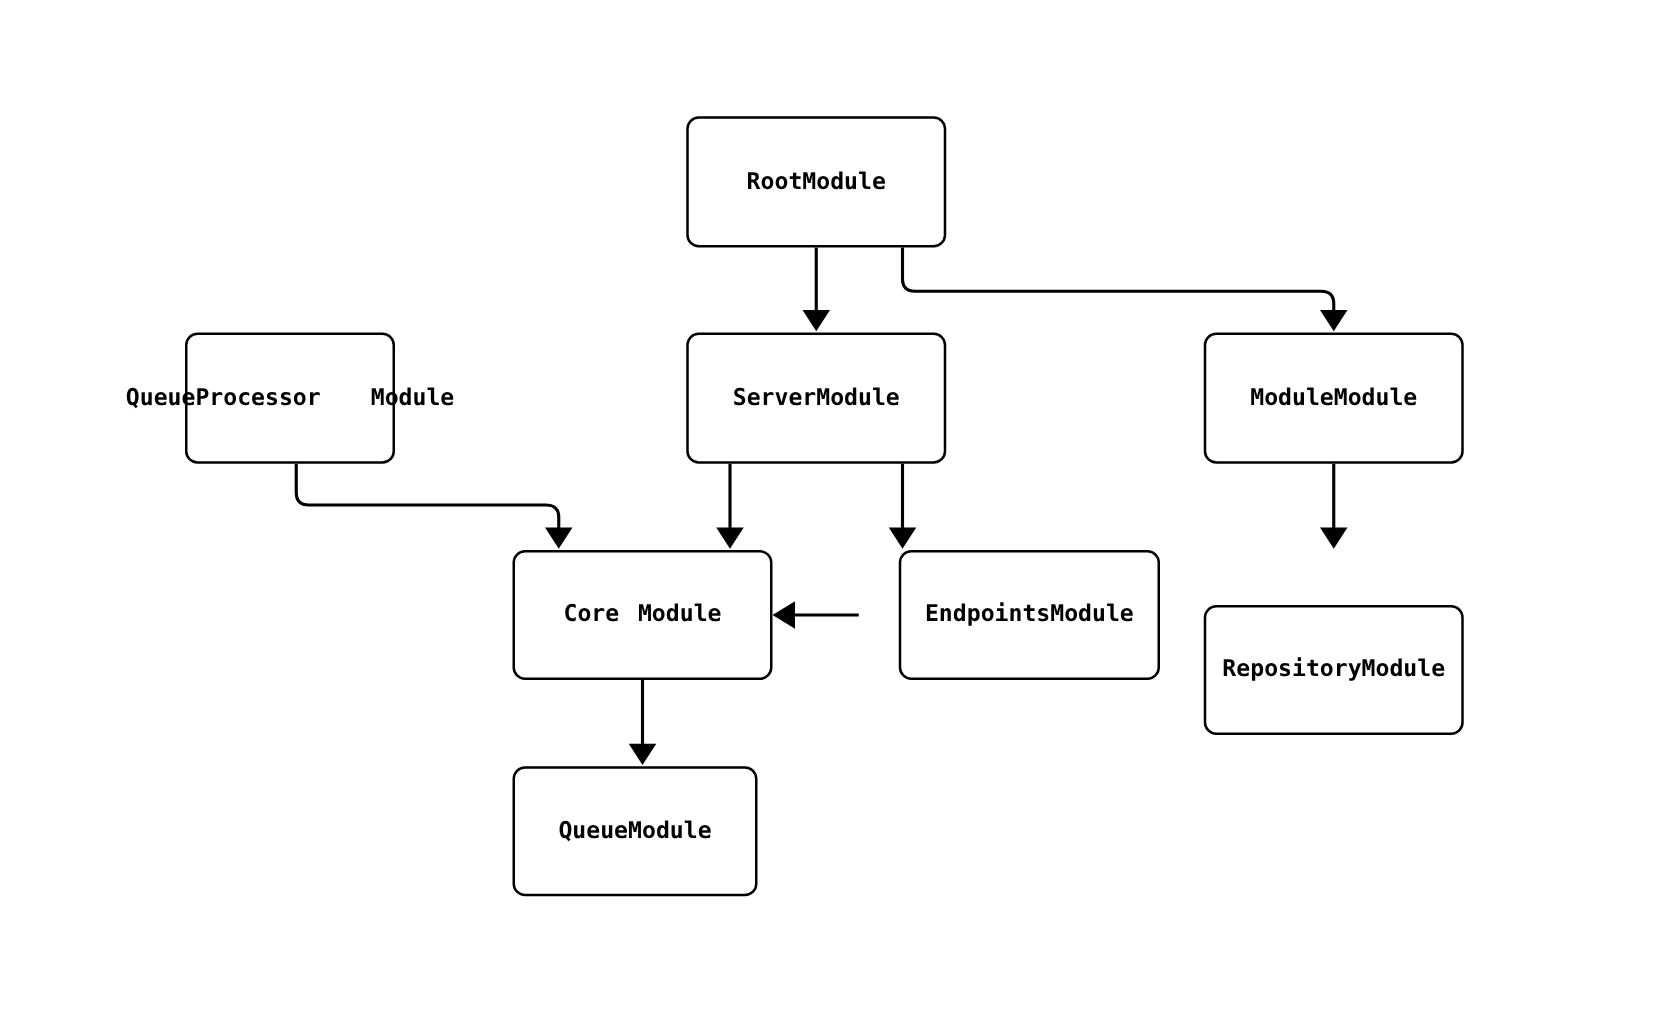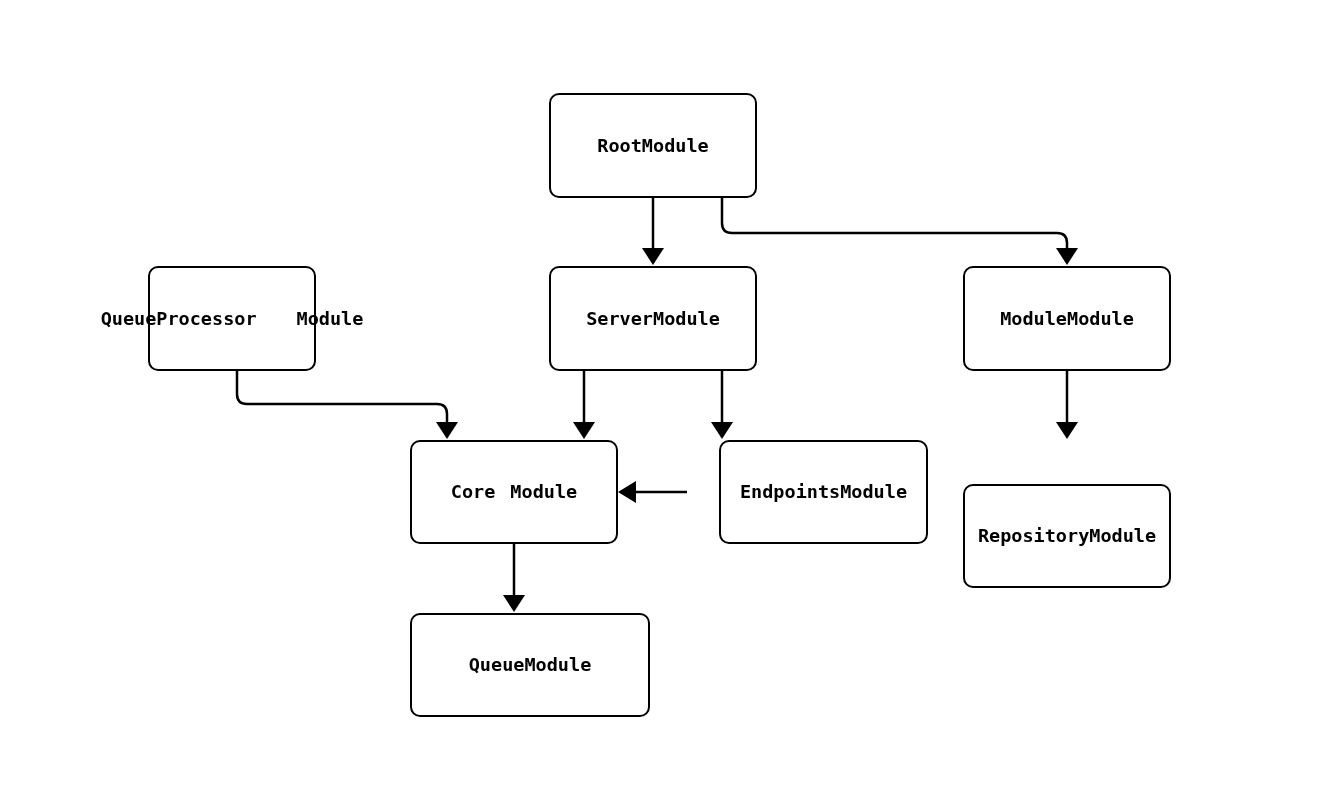--- a/index.html
+++ b/index.html
@@ -118,18 +118,18 @@
   <div class="node" style="left:687px; top:440px; width:209px; height:104px;margin-left:32px;">
     <span>Endpoints</span>
     <span>Module</span>
   </div>
 
   <div class="node" style="left:963px; top:440px; width:208px; height:104px;margin-top:44px;">
     <span>Repository</span>
     <span>Module</span>
   </div>
 
-  <div class="node" style="left:410px; top:613px; width:240px; height:104px;">
+  <div class="node" style="left:410px; top:613px; width:196px; height:104px;">
     <span>Queue</span>
     <span>Module</span>
   </div>
 
 </div>
 
 </body></html>

